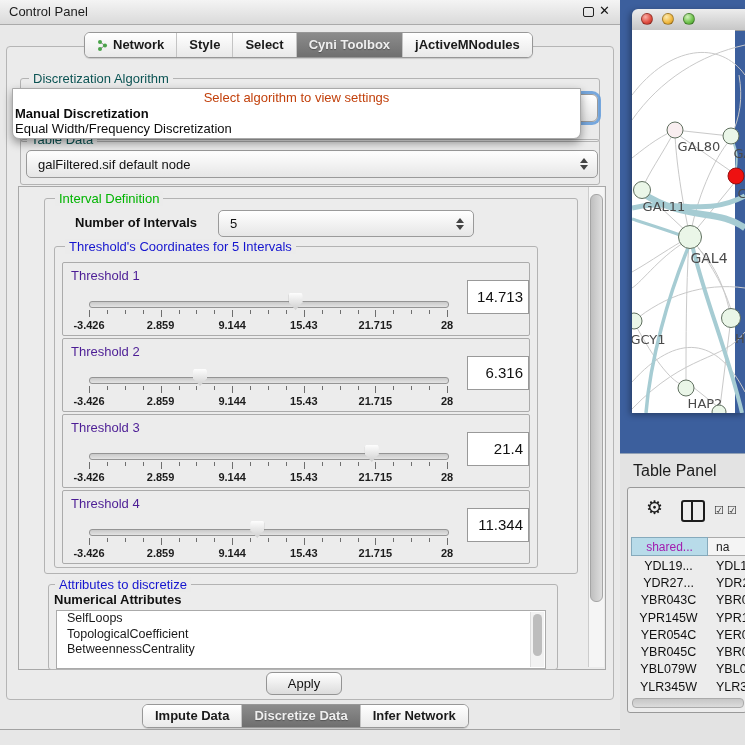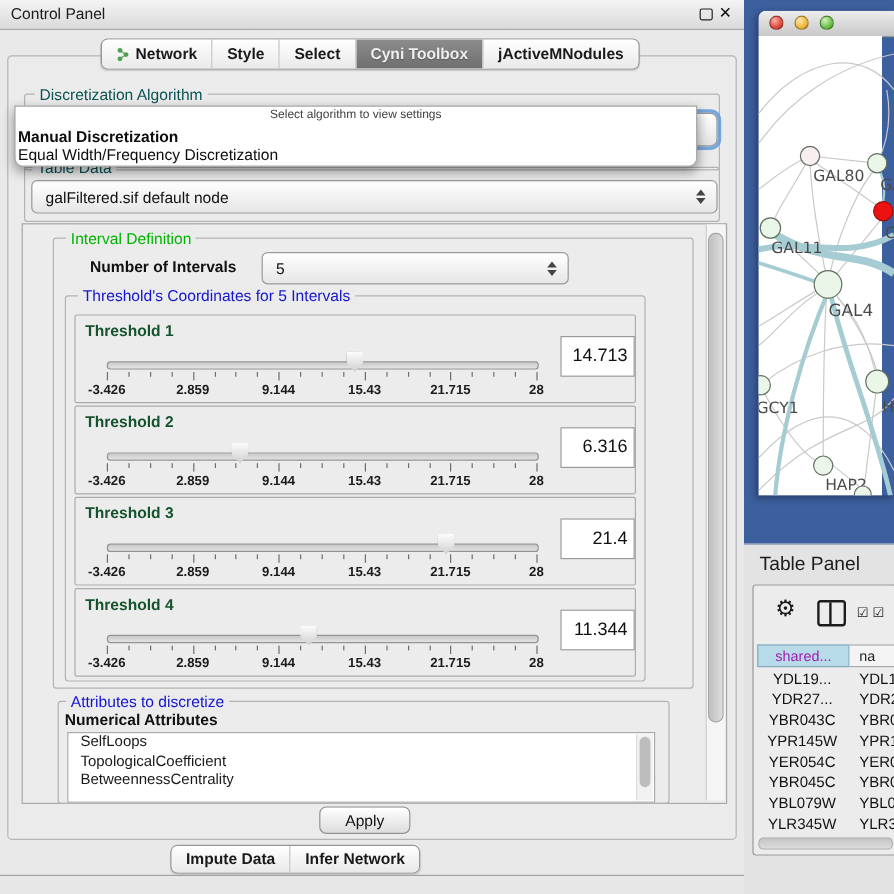--- a/index.html
+++ b/index.html
@@ -31,21 +31,21 @@
   .group{border:1px solid #b3b3b3;border-radius:3px;}
   .group-label{position:absolute;top:-8px;font-size:13px;background:#ebebeb;padding:0 4px;white-space:nowrap;}
   .lbl-teal{color:#0b5353;}  .lbl-green{color:#00b400;}  .lbl-blue{color:#1515cf;}
 
   #algo-group{left:20px;top:78px;width:578px;height:62px;}
   #algo-combo{left:26px;top:94px;width:570px;height:26px;border-radius:6px;
     background:linear-gradient(#fff,#e4e4e4);border:1px solid #999;
     box-shadow:0 0 0 3px rgba(97,155,219,.85);}
   #algo-popup{left:12px;top:88px;width:567px;height:49px;background:#fff;border:1px solid #a9a9a9;
     border-radius:0 0 7px 7px;box-shadow:0 4px 10px rgba(0,0,0,.4);z-index:60;}
-  #popup-placeholder{left:0;top:1px;width:100%;text-align:center;font-size:10px;color:#404040;}
+  #popup-placeholder{left:0;top:1px;width:100%;text-align:center;font-size:13px;color:#c2410c;}
   .popup-item{position:absolute;left:2px;font-size:13px;color:#0d0d0d;white-space:nowrap;}
   .popup-item.hl{font-weight:bold;}
 
   #td-group{left:20px;top:139px;width:578px;height:44px;}
   .combo{background:linear-gradient(#ffffff,#e6e6e6);border:1px solid #9a9a9a;border-radius:5px;
     font-size:13px;color:#111;display:flex;align-items:center;}
   .combo .val{padding-left:11px;flex:1;}
   .stepper{display:flex;flex-direction:column;align-items:center;margin-right:9px;gap:2px;}
   .stepper i{width:0;height:0;border-left:4px solid transparent;border-right:4px solid transparent;}
   .stepper .up{border-bottom:5px solid #444;}
@@ -56,21 +56,21 @@
   #vscroll{left:588px;top:187px;width:15px;height:480px;background:#f5f5f5;border-left:1px solid #ccc;}
   #vscroll-thumb{left:590px;top:194px;width:11px;height:406px;border-radius:6px;
     background:linear-gradient(90deg,#bfbfbf,#dedede);border:1px solid #a5a5a5;}
 
   #interval-group{left:44px;top:198px;width:532px;height:374px;}
   #noi-label{left:75px;top:215px;font-size:13px;font-weight:bold;color:#111;}
   #noi-combo{left:218px;top:210px;width:254px;height:25px;}
   #thr-group{left:54px;top:246px;width:482px;height:320px;}
 
   .tpanel{position:absolute;left:62px;width:466px;height:72px;border:1px solid #ababab;border-radius:2px;background:#ececec;}
-  .tlabel{position:absolute;left:8px;top:5px;font-size:13px;font-weight:bold;color:#14532d;}
+  .tlabel{position:absolute;left:8px;top:5px;font-size:13px;font-weight:normal;color:#4c1d95;}
   .slider{position:absolute;left:20px;top:28px;width:372px;height:42px;}
   .track{position:absolute;left:6px;top:10px;width:358px;height:5px;border-radius:3px;
     background:linear-gradient(#c9c9c9,#e3e3e3);border:1px solid #949494;}
   .thumb{position:absolute;top:2px;width:14px;height:17px;
     background:linear-gradient(#fdfdfd,#cfcfcf);
     clip-path:polygon(8% 0,92% 0,100% 12%,100% 55%,50% 100%,0 55%,0 12%);
     filter:drop-shadow(0 0 1px #777);}
   .ticks span{position:absolute;top:19px;width:1px;background:#6e6e6e;}
   .ticks .minor{height:4px;} .ticks .major{height:7px;}
   .tlabels span{position:absolute;top:28px;transform:translateX(-50%);font-size:11px;font-weight:bold;color:#1c1c1c;white-space:nowrap;}
@@ -370,20 +370,23 @@
       <div id="attr-scroll">
           <div id="attr-thumb"></div>
         </div>
     </div>
 
     <div id="apply-btn" class="abs">Apply</div>
 
     <div id="bottom-tabs" class="abs tabgroup">
         <div class="tabseg">
           <span>Impute Data</span>
+        </div>
+        <div class="tabseg sel">
+          <span>Discretize Data</span>
         </div>
         <div class="tabseg">
           <span>Infer Network</span>
         </div>
       </div>
     <div id="cp-footer" class="abs"></div>
   </div>
 
   <div id="right-side" class="abs">
 

